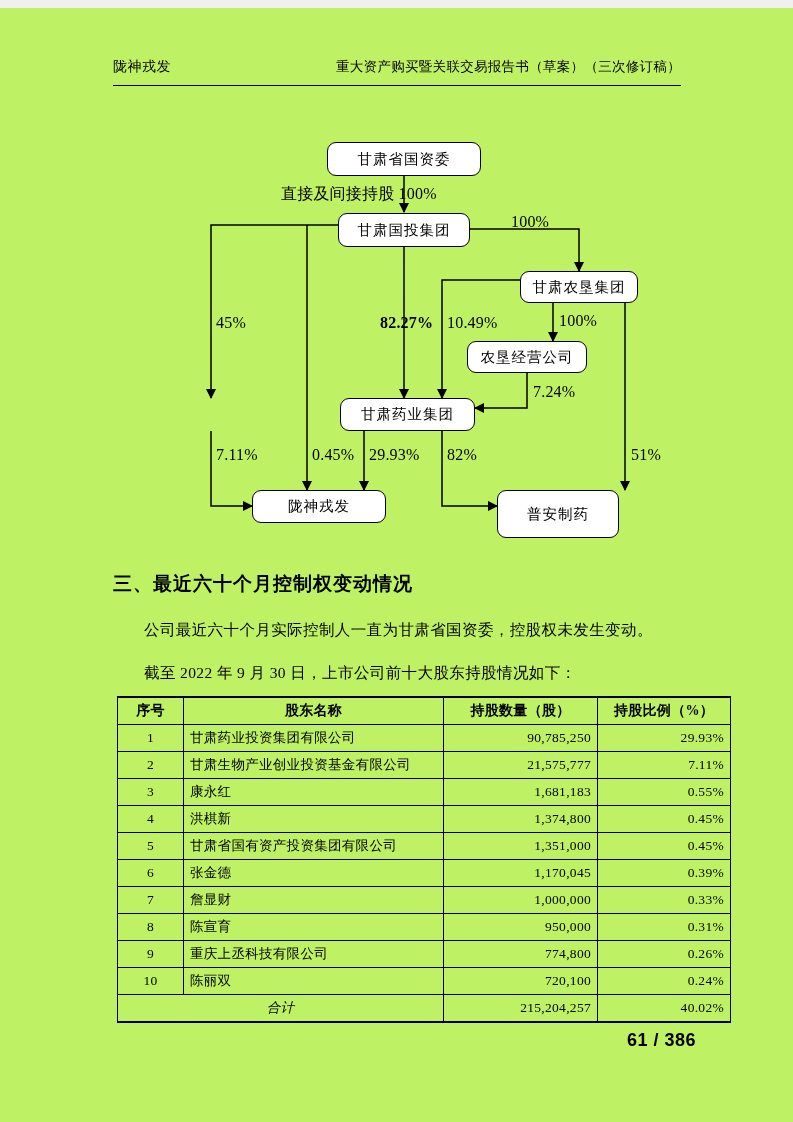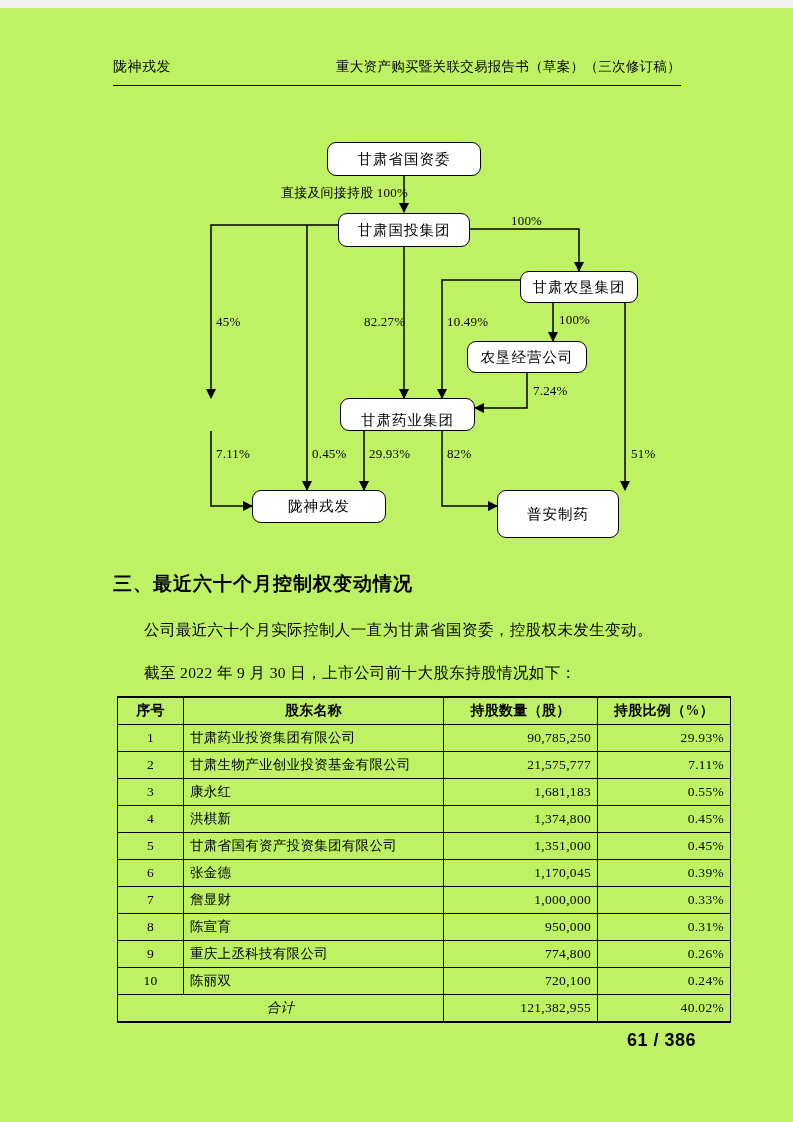--- a/index.html
+++ b/index.html
@@ -67,21 +67,21 @@
     display: flex;
     align-items: center;
     justify-content: center;
     font-size: 14.5px;
     letter-spacing: 1px;
     z-index: 3;
     white-space: nowrap;
   }
   .edge-label {
     position: absolute;
-    font-size: 13px;
+    font-size: 16px;
     font-family: "Liberation Serif", "DejaVu Serif", serif;
     letter-spacing: 0.2px;
     white-space: nowrap;
     z-index: 4;
     background: transparent;
   }
   .chart svg {
     position: absolute;
     left: 0;
     top: 0;
@@ -223,39 +223,39 @@
 
     <div class="node" style="left:520px; top:163px; width:118px; height:32px;">
       <span>甘肃农垦集团</span>
     </div>
 
     <div class="node" style="left:467px; top:233px; width:120px; height:32px;">
       <span>农垦经营公司</span>
     </div>
 
 
-    <div class="node" style="left:340px; top:290px; width:135px; height:33px;align-items:flex-end;">
+    <div class="node" style="left:340px; top:290px; width:135px; height:33px;">
       <span>甘肃药业集团</span>
     </div>
 
     <div class="node" style="left:252px; top:382px; width:134px; height:33px;">
       <span>陇神戎发</span>
     </div>
 
     <div class="node" style="left:497px; top:382px; width:122px; height:48px;">
       <span>普安制药</span>
     </div>
 
     <div class="edge-label" style="left:281px; top:76px;">直接及间接持股 100%</div>
 
     <div class="edge-label" style="left:511px; top:105px;">100%</div>
 
     <div class="edge-label" style="left:216px; top:206px;">45%</div>
 
-    <div class="edge-label" style="left:364px; top:206px;">82.27%</div>
+    <div class="edge-label" style="left:380px; top:206px;font-weight:bold;">82.27%</div>
 
     <div class="edge-label" style="left:447px; top:206px;">10.49%</div>
 
     <div class="edge-label" style="left:559px; top:204px;">100%</div>
 
     <div class="edge-label" style="left:533px; top:275px;">7.24%</div>
 
     <div class="edge-label" style="left:216px; top:338px;">7.11%</div>
 
     <div class="edge-label" style="left:312px; top:338px;">0.45%</div>
@@ -338,21 +338,21 @@
           <td class="c-pct">0.26%</td>
         </tr>
         <tr>
           <td class="c-idx">10</td>
           <td class="c-name">陈丽双</td>
           <td class="c-qty">720,100</td>
           <td class="c-pct">0.24%</td>
         </tr>
         <tr>
           <td class="total-label" colspan="2">合计</td>
-          <td class="c-qty">121,382,955</td>
+          <td class="c-qty">215,204,257</td>
           <td class="c-pct">40.02%</td>
         </tr>
       </tbody>
     </table>
   </div>
 
   <div class="footer">61 / 386</div>
 
 </div>
 

